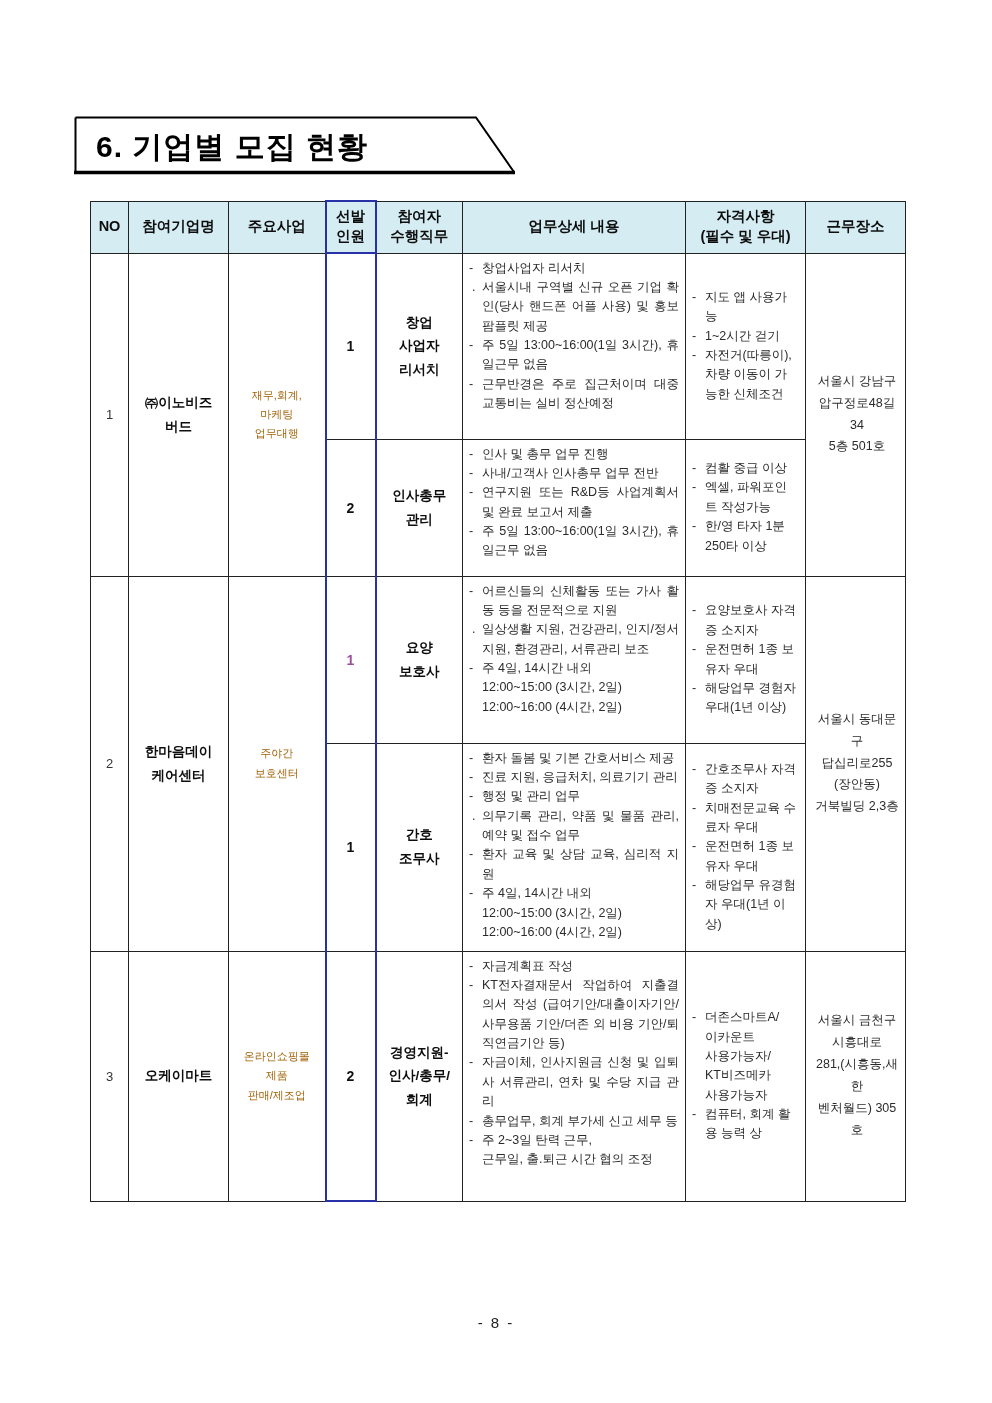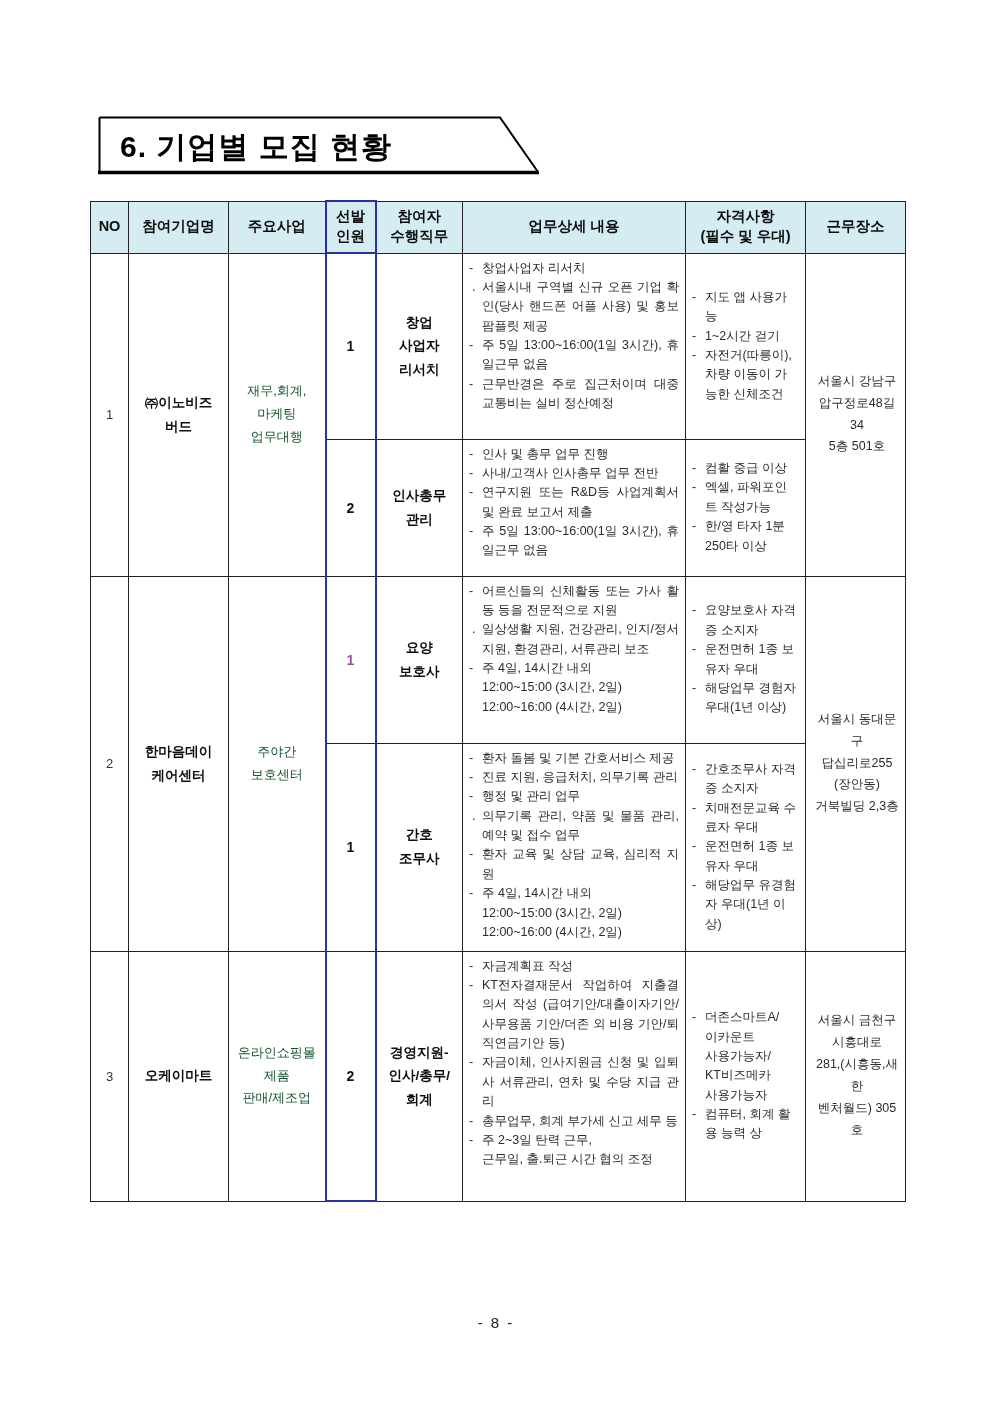--- a/index.html
+++ b/index.html
@@ -6,21 +6,21 @@
   .page{
     position:relative;
     width:992px;height:1403px;
     background:#ffffff;
     margin:0 auto;
     font-family:"Liberation Sans","DejaVu Sans",sans-serif;
     color:#1a1a1a;
     overflow:hidden;
   }
   
-  .title-wrap{position:absolute;left:98px;top:116px;width:450px;height:62px;}
+  .title-wrap{position:absolute;left:74px;top:116px;width:450px;height:62px;}
   .title-wrap svg{position:absolute;left:0;top:0;}
   .title-text{
     position:absolute;left:22px;top:11px;
     font-size:30px;font-weight:800;letter-spacing:1px;color:#000;
     white-space:nowrap;
   }
   
   .tbl{
     position:absolute;left:90px;top:200px;
     width:815px;border-collapse:collapse;table-layout:fixed;
@@ -50,21 +50,21 @@
   col.c-no{width:38px;}  col.c-comp{width:100px;} col.c-biz{width:97px;}
   col.c-sel{width:50px;} col.c-duty{width:87px;}  col.c-det{width:223px;}
   col.c-qual{width:120px;} col.c-loc{width:100px;}
   
   tr.r0j0{height:186px;} tr.r0j1{height:137px;}
   tr.r1j0{height:167px;} tr.r1j1{height:208px;}
   tr.r2j0{height:250px;}
   
   td.no-cell{font-size:13px;color:#333;}
   td.comp-cell{font-size:13.5px;font-weight:700;color:#0d0d0d;}
-  td.biz-cell{font-size:13px;color:#14532d;}
+  td.biz-cell{font-size:11px;color:#a16207;}
   td.count-cell{font-size:14px;font-weight:700;color:#111;}
   td.count-cell.accent{color:var(--accent-magenta,#9c4f9c);}
   td.duty-cell{font-size:13.5px;font-weight:700;color:#0d0d0d;}
   td.loc-cell{font-size:12.5px;color:#2b2b2b;text-align:center;padding-left:8px;line-height:1.75;}
   .cellpre{white-space:pre-line;line-height:1.75;}
   
   td.list-cell{vertical-align:top;text-align:left;padding:5px 6px;}
   td.qual-cell{vertical-align:middle;}
   .bl{display:flex;font-size:12.5px;line-height:1.55;color:#2b2b2b;}
   .bm{flex:0 0 13px;}
@@ -256,21 +256,21 @@
           <td class="count-cell sel"><span>1</span></td>
           <td class="duty-cell"><span class="cellpre">간호
 조무사</span></td>
           <td class="list-cell det-cell">
             <div class="bl">
               <span class="bm">-</span>
               <span class="bt">환자 돌봄 및 기본 간호서비스 제공</span>
             </div>
             <div class="bl">
               <span class="bm">-</span>
-              <span class="bt">진료 지원, 응급처치, 의무기록 관리</span>
+              <span class="bt">진료 지원, 응급처치, 의료기기 관리</span>
             </div>
             <div class="bl">
               <span class="bm">-</span>
               <span class="bt">행정 및 관리 업무</span>
             </div>
             <div class="bl">
               <span class="bm sub">.</span>
               <span class="bt">의무기록 관리, 약품 및 물품 관리, 예약 및 접수 업무</span>
             </div>
             <div class="bl">

